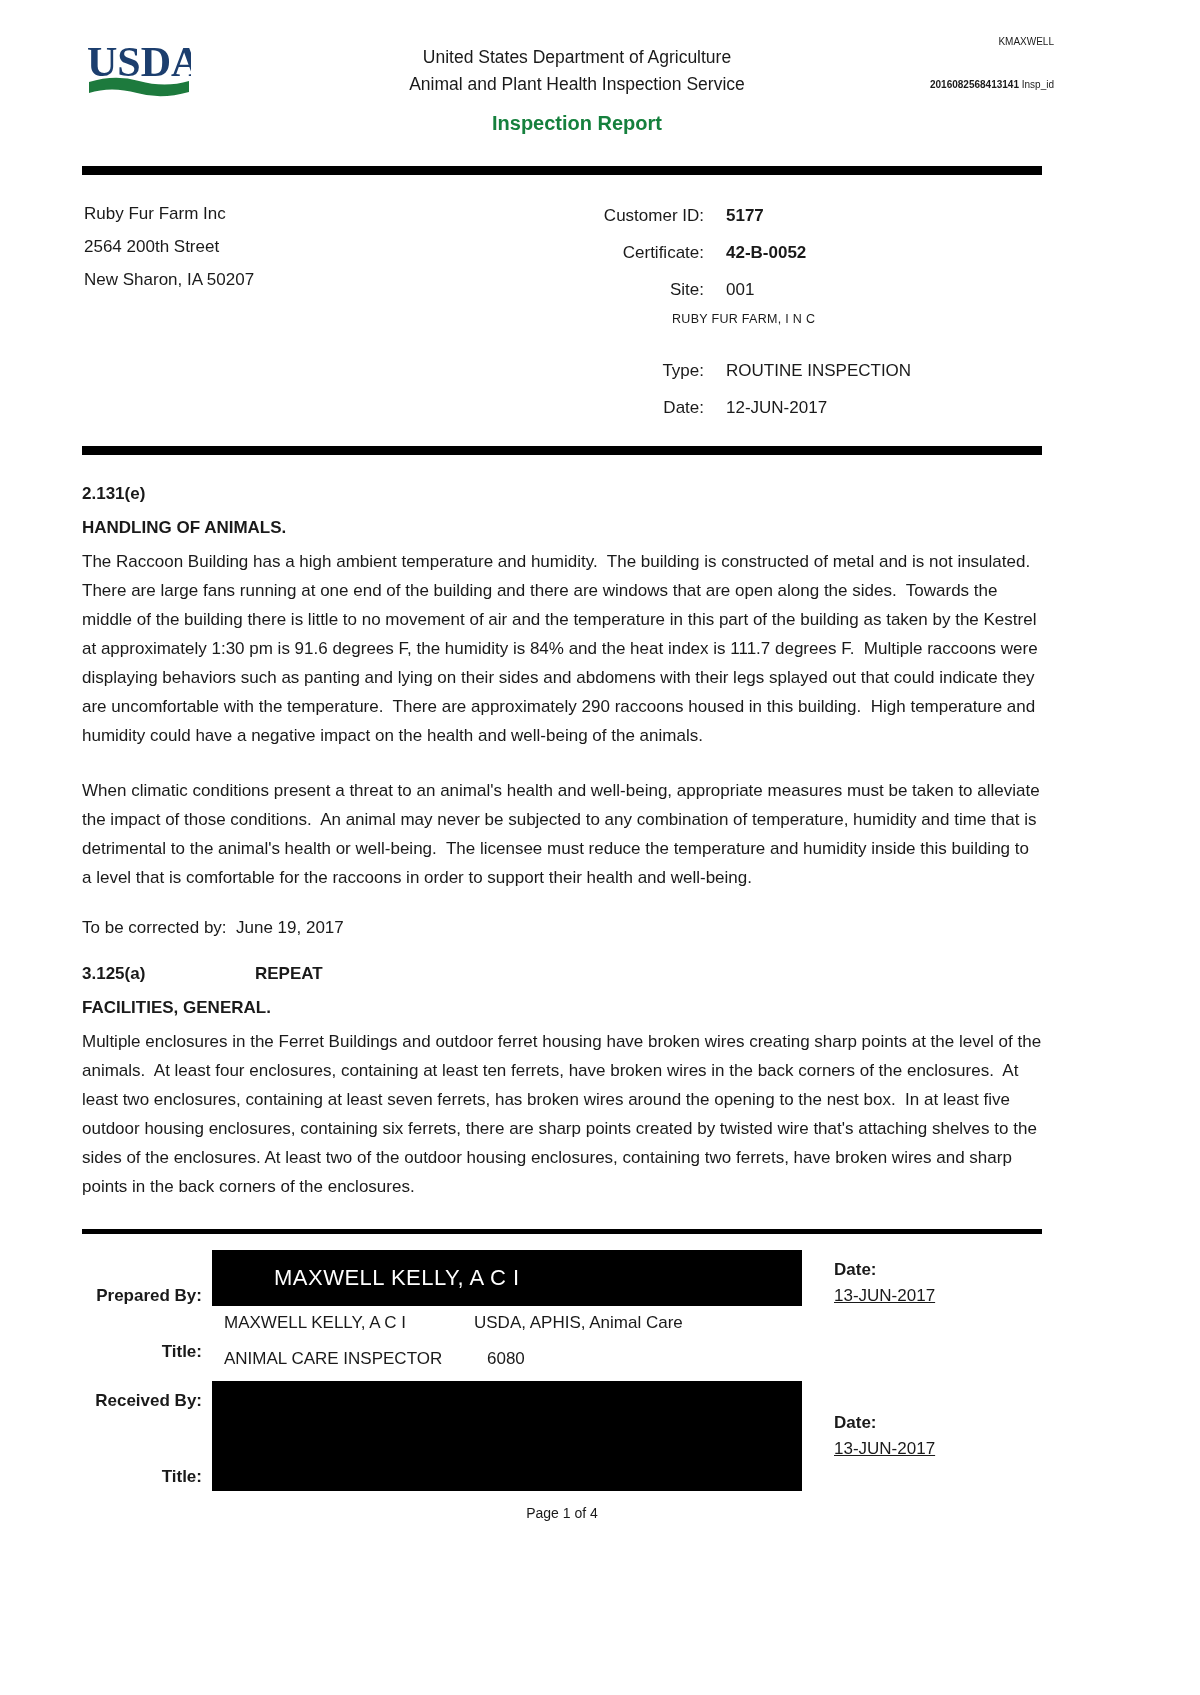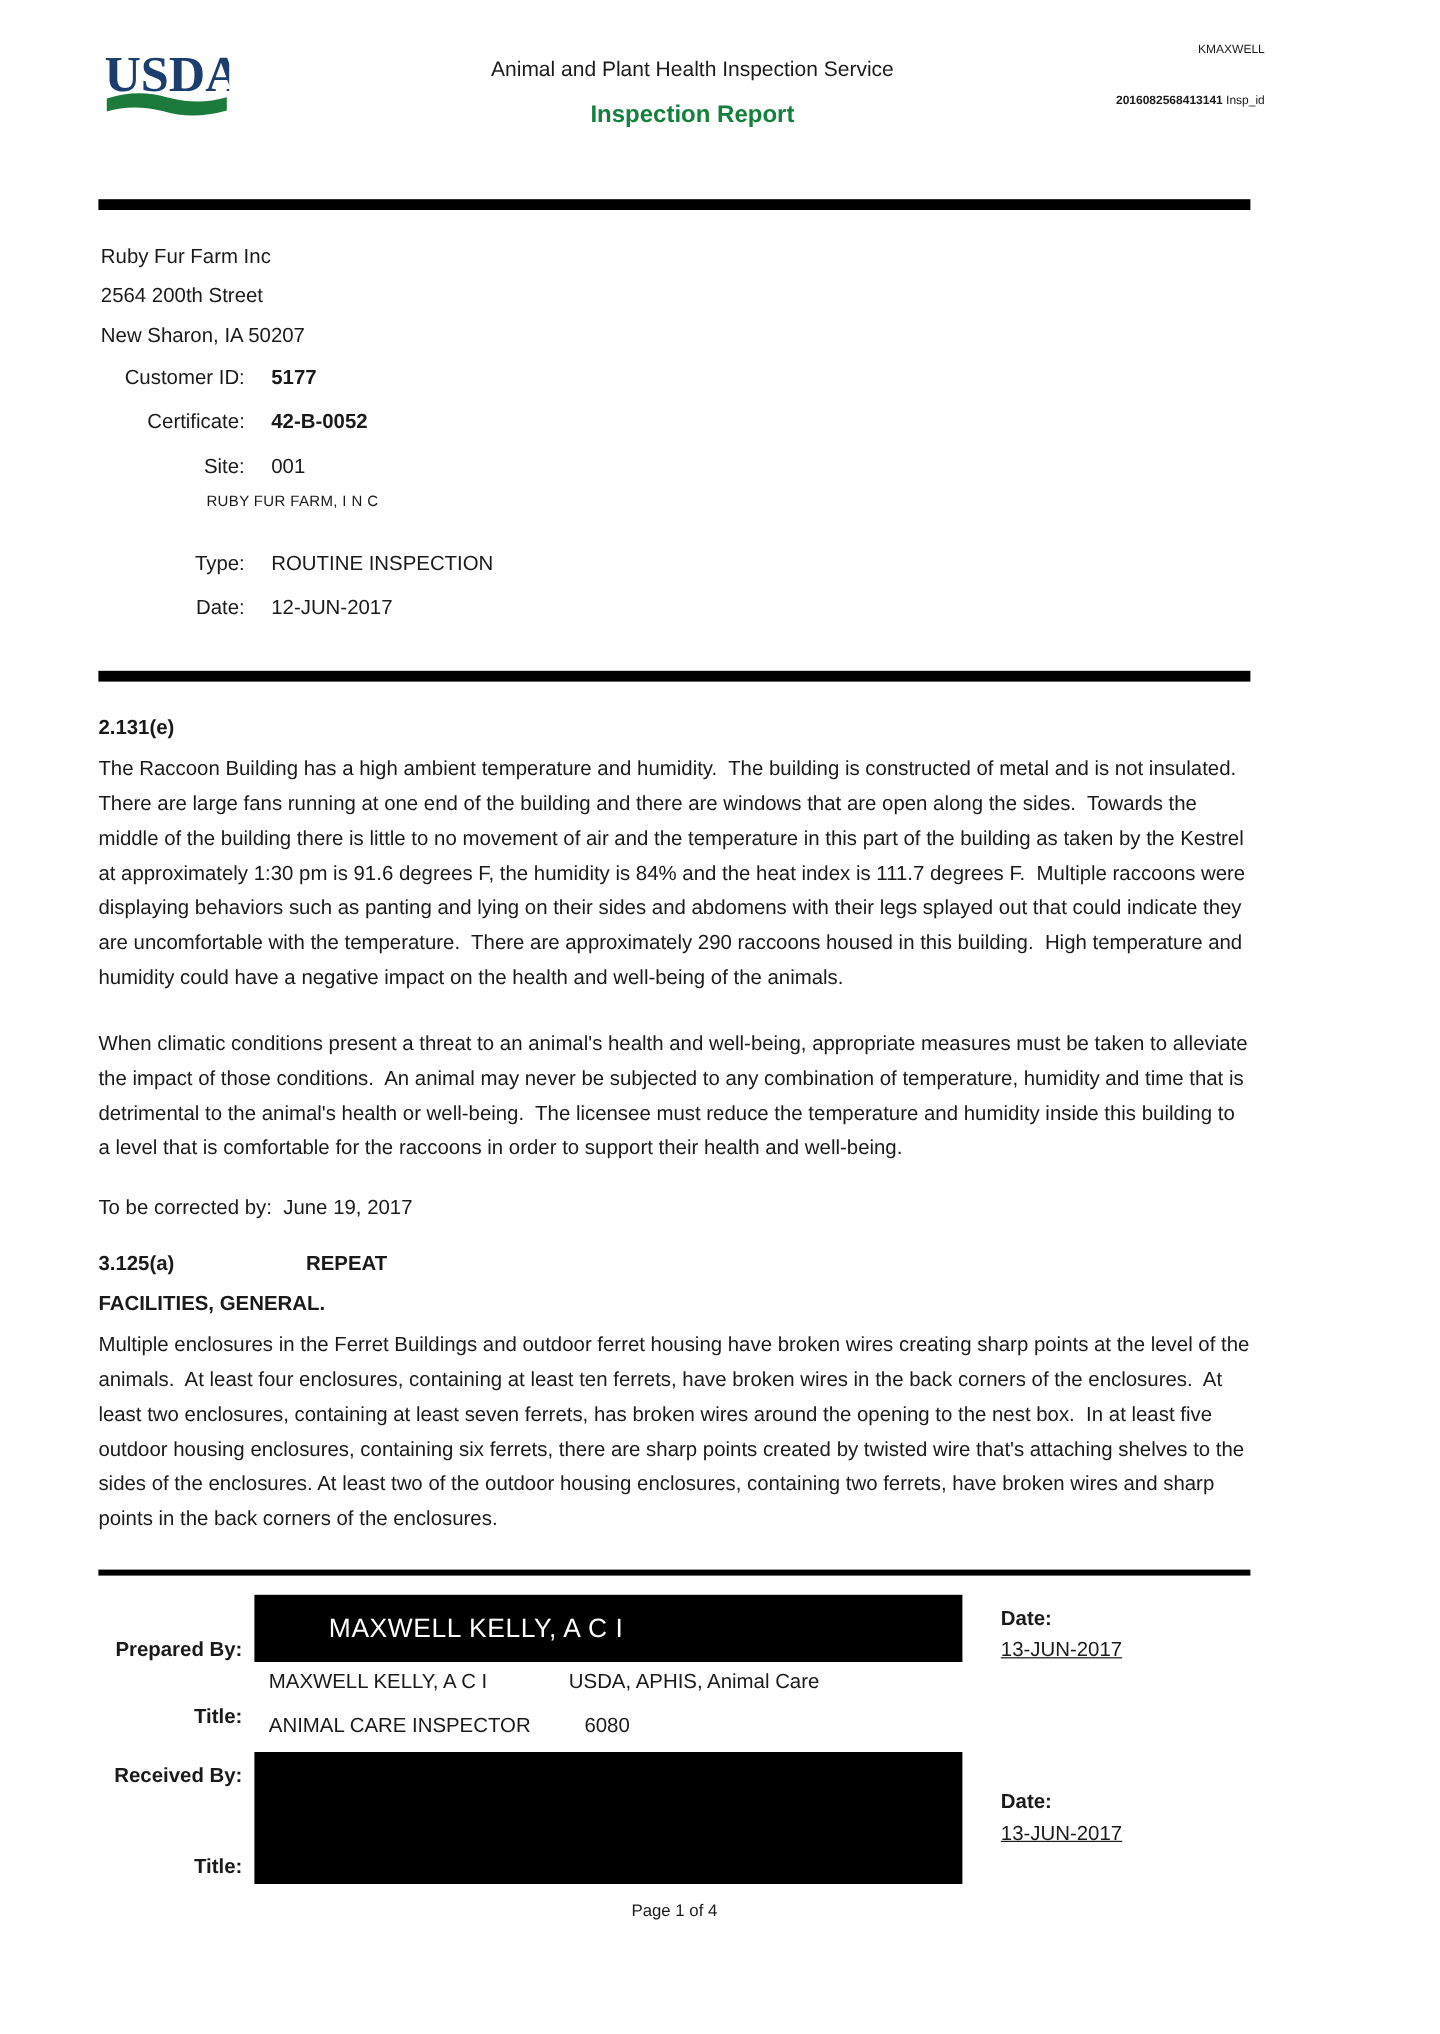--- a/index.html
+++ b/index.html
@@ -24,21 +24,21 @@
   .inspid-num { font-weight: bold; }
 
   
   .bar { margin-left: 70px; width: 960px; background: #000; }
   .bar.thick { height: 9px; }
   .bar.thin { height: 5px; }
 
   .content { width: 960px; margin-left: 70px; }
 
   
-  .meta-section { display: flex; padding: 22px 0 34px 2px; flex-direction: column; }
+  .meta-section { display: flex; padding: 22px 0 20px 2px; }
   .licensee { width: 500px; font-size: 17px; line-height: 33px; }
   .meta-right { flex: 1; font-size: 17px; }
   .meta-row { display: flex; line-height: 37px; }
   .meta-label { width: 120px; text-align: right; }
   .meta-value { padding-left: 22px; }
   .bold { font-weight: bold; }
   .site-name { font-size: 12.5px; margin-left: 88px; margin-top: 2px; line-height: 18px; letter-spacing: 0.3px; }
   .meta-group-gap { height: 24px; }
 
   
@@ -81,20 +81,21 @@
 <body>
 
 <div class="page">
 
   <header class="report-header">
     <svg class="usda-logo" viewBox="0 0 104 62" aria-hidden="true">
       <text x="0" y="36" font-family="Liberation Serif, serif" font-weight="bold" font-size="42" fill="#1c3e6e">USDA</text>
       <path d="M2 42 Q 28 34 52 41 Q 78 48 102 41 L 102 52 Q 74 60 50 53 Q 24 46 2 53 Z" fill="#1d7a3d"></path>
     </svg>
     <div class="header-center">
+      <div class="agency-line">United States Department of Agriculture</div>
       <div class="agency-line">Animal and Plant Health Inspection Service</div>
       <div class="report-title">Inspection Report</div>
     </div>
     <div class="header-right">
       <div class="header-user">KMAXWELL</div>
       <div class="header-inspid">
         <span class="inspid-num">2016082568413141</span>
         <span>Insp_id</span>
       </div>
     </div>
@@ -137,20 +138,21 @@
   </div>
 
   <div class="bar thick"></div>
 
   <div class="content citations">
 
     <section class="citation">
       <div class="cite-head">
         <span class="cite-code">2.131(e)</span><span class="cite-repeat"></span>
       </div>
+      <div class="cite-title">HANDLING OF ANIMALS.</div>
       <p class="para">The Raccoon Building has a high ambient temperature and humidity.  The building is constructed of metal and is not insulated.  There are large fans running at one end of the building and there are windows that are open along the sides.  Towards the middle of the building there is little to no movement of air and the temperature in this part of the building as taken by the Kestrel at approximately 1:30 pm is 91.6 degrees F, the humidity is 84% and the heat index is 111.7 degrees F.  Multiple raccoons were displaying behaviors such as panting and lying on their sides and abdomens with their legs splayed out that could indicate they are uncomfortable with the temperature.  There are approximately 290 raccoons housed in this building.  High temperature and humidity could have a negative impact on the health and well-being of the animals.</p>
       <p class="para">When climatic conditions present a threat to an animal's health and well-being, appropriate measures must be taken to alleviate the impact of those conditions.  An animal may never be subjected to any combination of temperature, humidity and time that is detrimental to the animal's health or well-being.  The licensee must reduce the temperature and humidity inside this building to a level that is comfortable for the raccoons in order to support their health and well-being.</p>
       <p class="corrected">To be corrected by:  June 19, 2017</p>
     </section>
 
     <section class="citation">
       <div class="cite-head">
         <span class="cite-code">3.125(a)</span><span class="cite-repeat">REPEAT</span>
       </div>
       <div class="cite-title">FACILITIES, GENERAL.</div>

